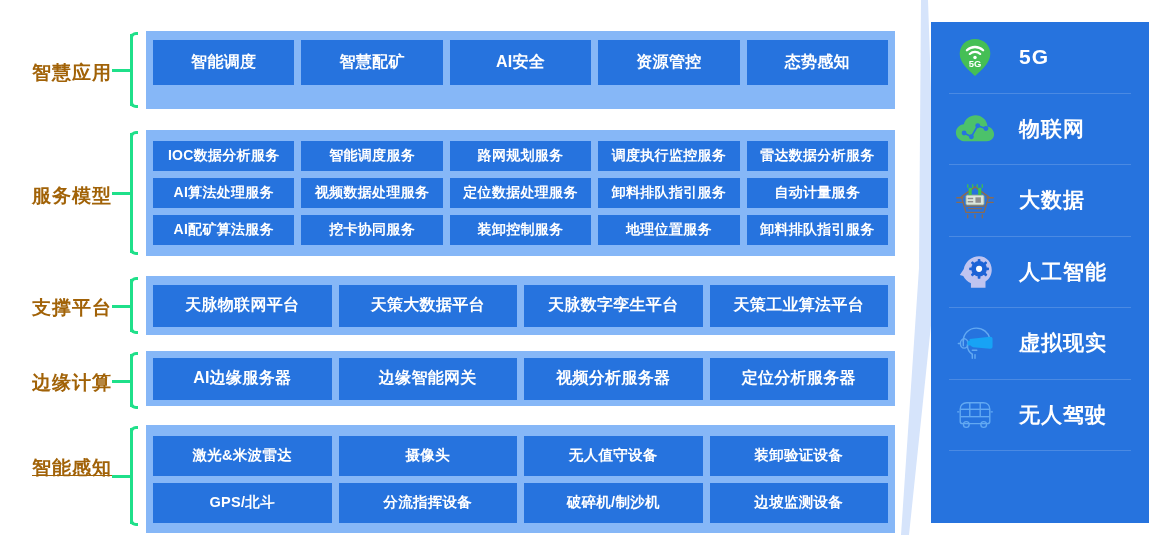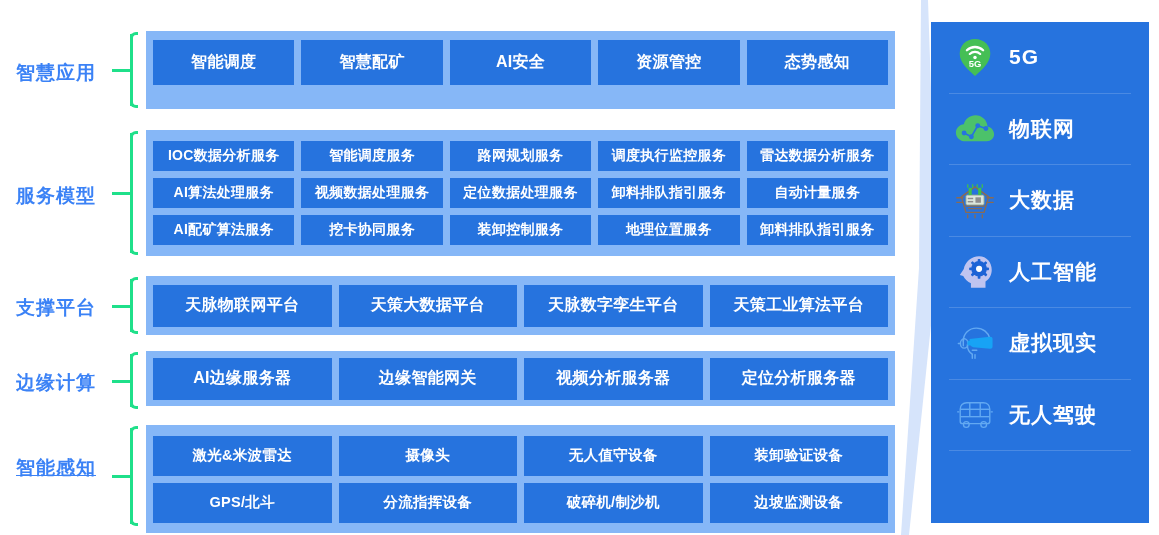--- a/index.html
+++ b/index.html
@@ -8,22 +8,22 @@
     background: #ffffff;
     font-family: "Liberation Sans", "DejaVu Sans", sans-serif;
     overflow: hidden;
     position: relative;
   }
 
   
   .layer-label {
     position: absolute;
     left: 0; width: 112px;
-    text-align: center;
-    color: #3b82f6;
+    text-align: right;
+    color: #a16207;
     font-weight: bold;
     font-size: 19px;
     letter-spacing: 1px;
     white-space: nowrap;
   }
 
   
   .bracket {
     position: absolute;
     left: 121px;
@@ -103,21 +103,21 @@
     position: absolute;
     left: 931px; top: 22px;
     width: 218px; height: 501px;
     background: #2673DE;
     padding: 0 18px;
   }
   .side-item {
     height: 71.5px;
     display: flex;
     align-items: center;
-    gap: 14px;
+    gap: 24px;
     border-bottom: 1px solid rgba(255,255,255,0.17);
     padding-left: 6px;
   }
   .side-item:last-child { border-bottom: 1px solid rgba(255,255,255,0.17); }
   .side-icon {
     width: 40px; height: 40px;
     flex: 0 0 40px;
     display: flex; align-items: center; justify-content: center;
   }
   .side-label {

